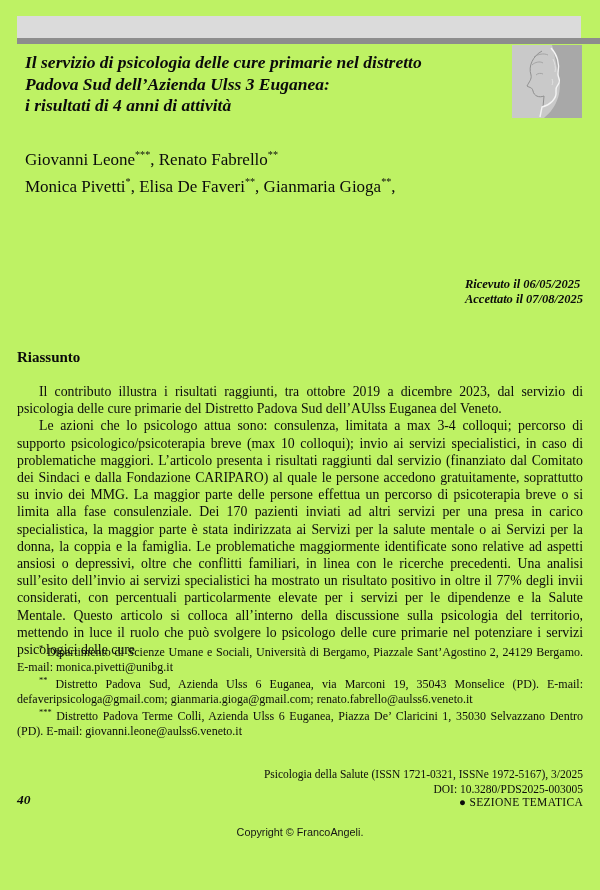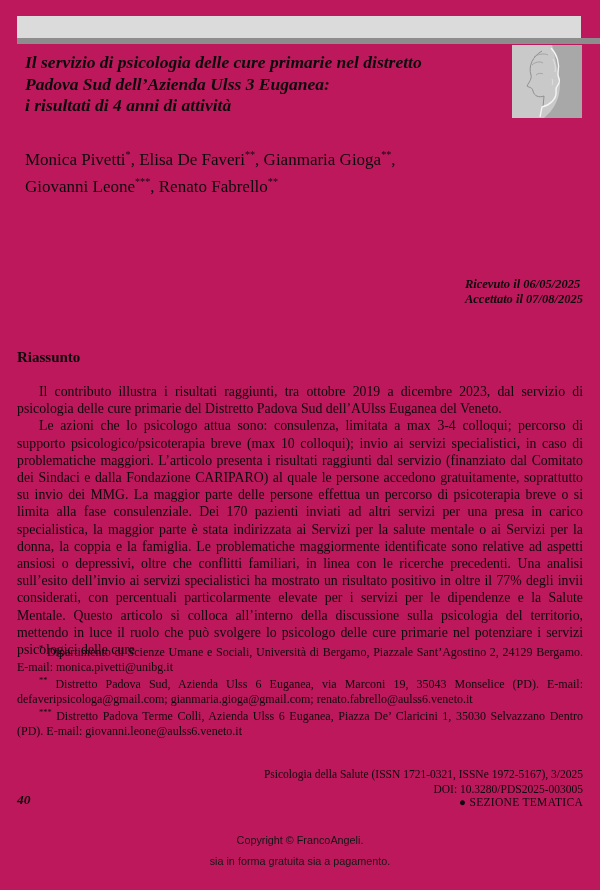--- a/index.html
+++ b/index.html
@@ -1,17 +1,17 @@
 <!DOCTYPE html>
 <html lang="it"><head>
 <meta charset="utf-8">
 <style>
   html,body{margin:0;padding:0;background:#ffffff;}
   #page{
-    position:relative;width:600px;height:890px;background:#be185d;overflow:hidden;
+    position:relative;width:600px;height:890px;background:#bef264;overflow:hidden;
     font-family:"Liberation Serif", serif;color:#0b0b0b;
   }
   .bar-light{position:absolute;left:17px;top:16px;width:564px;height:22px;}
   .bar-dark{position:absolute;left:17px;top:38px;width:583px;height:6px;}
   .logo-box{position:absolute;left:512px;top:45px;width:70px;height:73px;}
   .logo-box svg{display:block;width:100%;height:100%;}
   .title-block{position:absolute;left:25px;top:52px;width:490px;
     font-style:italic;font-weight:bold;font-size:17.5px;line-height:21.5px;}
   .authors-block{position:absolute;left:25px;top:144px;width:520px;
     font-size:17px;line-height:22.5px;}
@@ -30,21 +30,21 @@
   .journal-line{position:absolute;right:17px;top:768px;width:560px;text-align:right;
     font-size:11.5px;}
   .doi-line{position:absolute;right:17px;top:783px;width:560px;text-align:right;
     font-size:11.5px;}
   .page-number{position:absolute;left:17px;top:792px;
     font-style:italic;font-weight:bold;font-size:13.5px;}
   .section-line{position:absolute;right:17px;top:796px;width:400px;text-align:right;
     font-size:11.5px;letter-spacing:0.3px;}
   .copyright-block{position:absolute;left:0;top:826px;width:600px;text-align:center;
     font-family:"Liberation Sans", sans-serif;font-size:10.8px;line-height:13px;color:#151515;}
-  .copyright-block div{margin:8px;}
+  .copyright-block div{margin:0;}
 </style>
 </head>
 <body>
 
 <div id="page">
 
   <div class="bar-light" style="background: rgb(219, 219, 219);"></div>
   <div class="bar-dark" style="background: rgb(141, 141, 141);"></div>
 
   <div class="logo-box">
@@ -58,22 +58,22 @@
     </svg>
   </div>
 
   <div class="title-block">
     <div>Il servizio di psicologia delle cure primarie nel distretto</div>
     <div>Padova Sud dell’Azienda Ulss 3 Euganea:</div>
     <div>i risultati di 4 anni di attività</div>
   </div>
 
   <div class="authors-block">
+    <div><span>Giovanni Leone</span><sup>***</sup><span>, Renato Fabrello</span><sup>**</sup></div>
     <div><span>Monica Pivetti</span><sup>*</sup><span>, Elisa De Faveri</span><sup>**</sup><span>, Gianmaria Gioga</span><sup>**</sup><span>,</span></div>
-    <div><span>Giovanni Leone</span><sup>***</sup><span>, Renato Fabrello</span><sup>**</sup></div>
   </div>
 
   <div class="received-block">
     <div>Ricevuto il 06/05/2025</div>
     <div>Accettato il 07/08/2025</div>
   </div>
 
   <div class="abstract-heading">Riassunto</div>
 
   <div class="body-block">
@@ -87,16 +87,15 @@
     <p><sup>***</sup><span> Distretto Padova Terme Colli, Azienda Ulss 6 Euganea, Piazza De’ Claricini 1, 35030 Selvazzano Dentro (PD). E-mail: giovanni.leone@aulss6.veneto.it</span></p>
   </div>
 
   <div class="journal-line">Psicologia della Salute (ISSN 1721-0321, ISSNe 1972-5167), 3/2025</div>
   <div class="doi-line">DOI: 10.3280/PDS2025-003005</div>
   <div class="page-number">40</div>
   <div class="section-line"><span>●</span><span> SEZIONE TEMATICA</span></div>
 
   <div class="copyright-block">
     <div>Copyright © FrancoAngeli.</div>
-    <div>sia in forma gratuita sia a pagamento.</div>
   </div>
 
 </div>
 
 </body></html>

